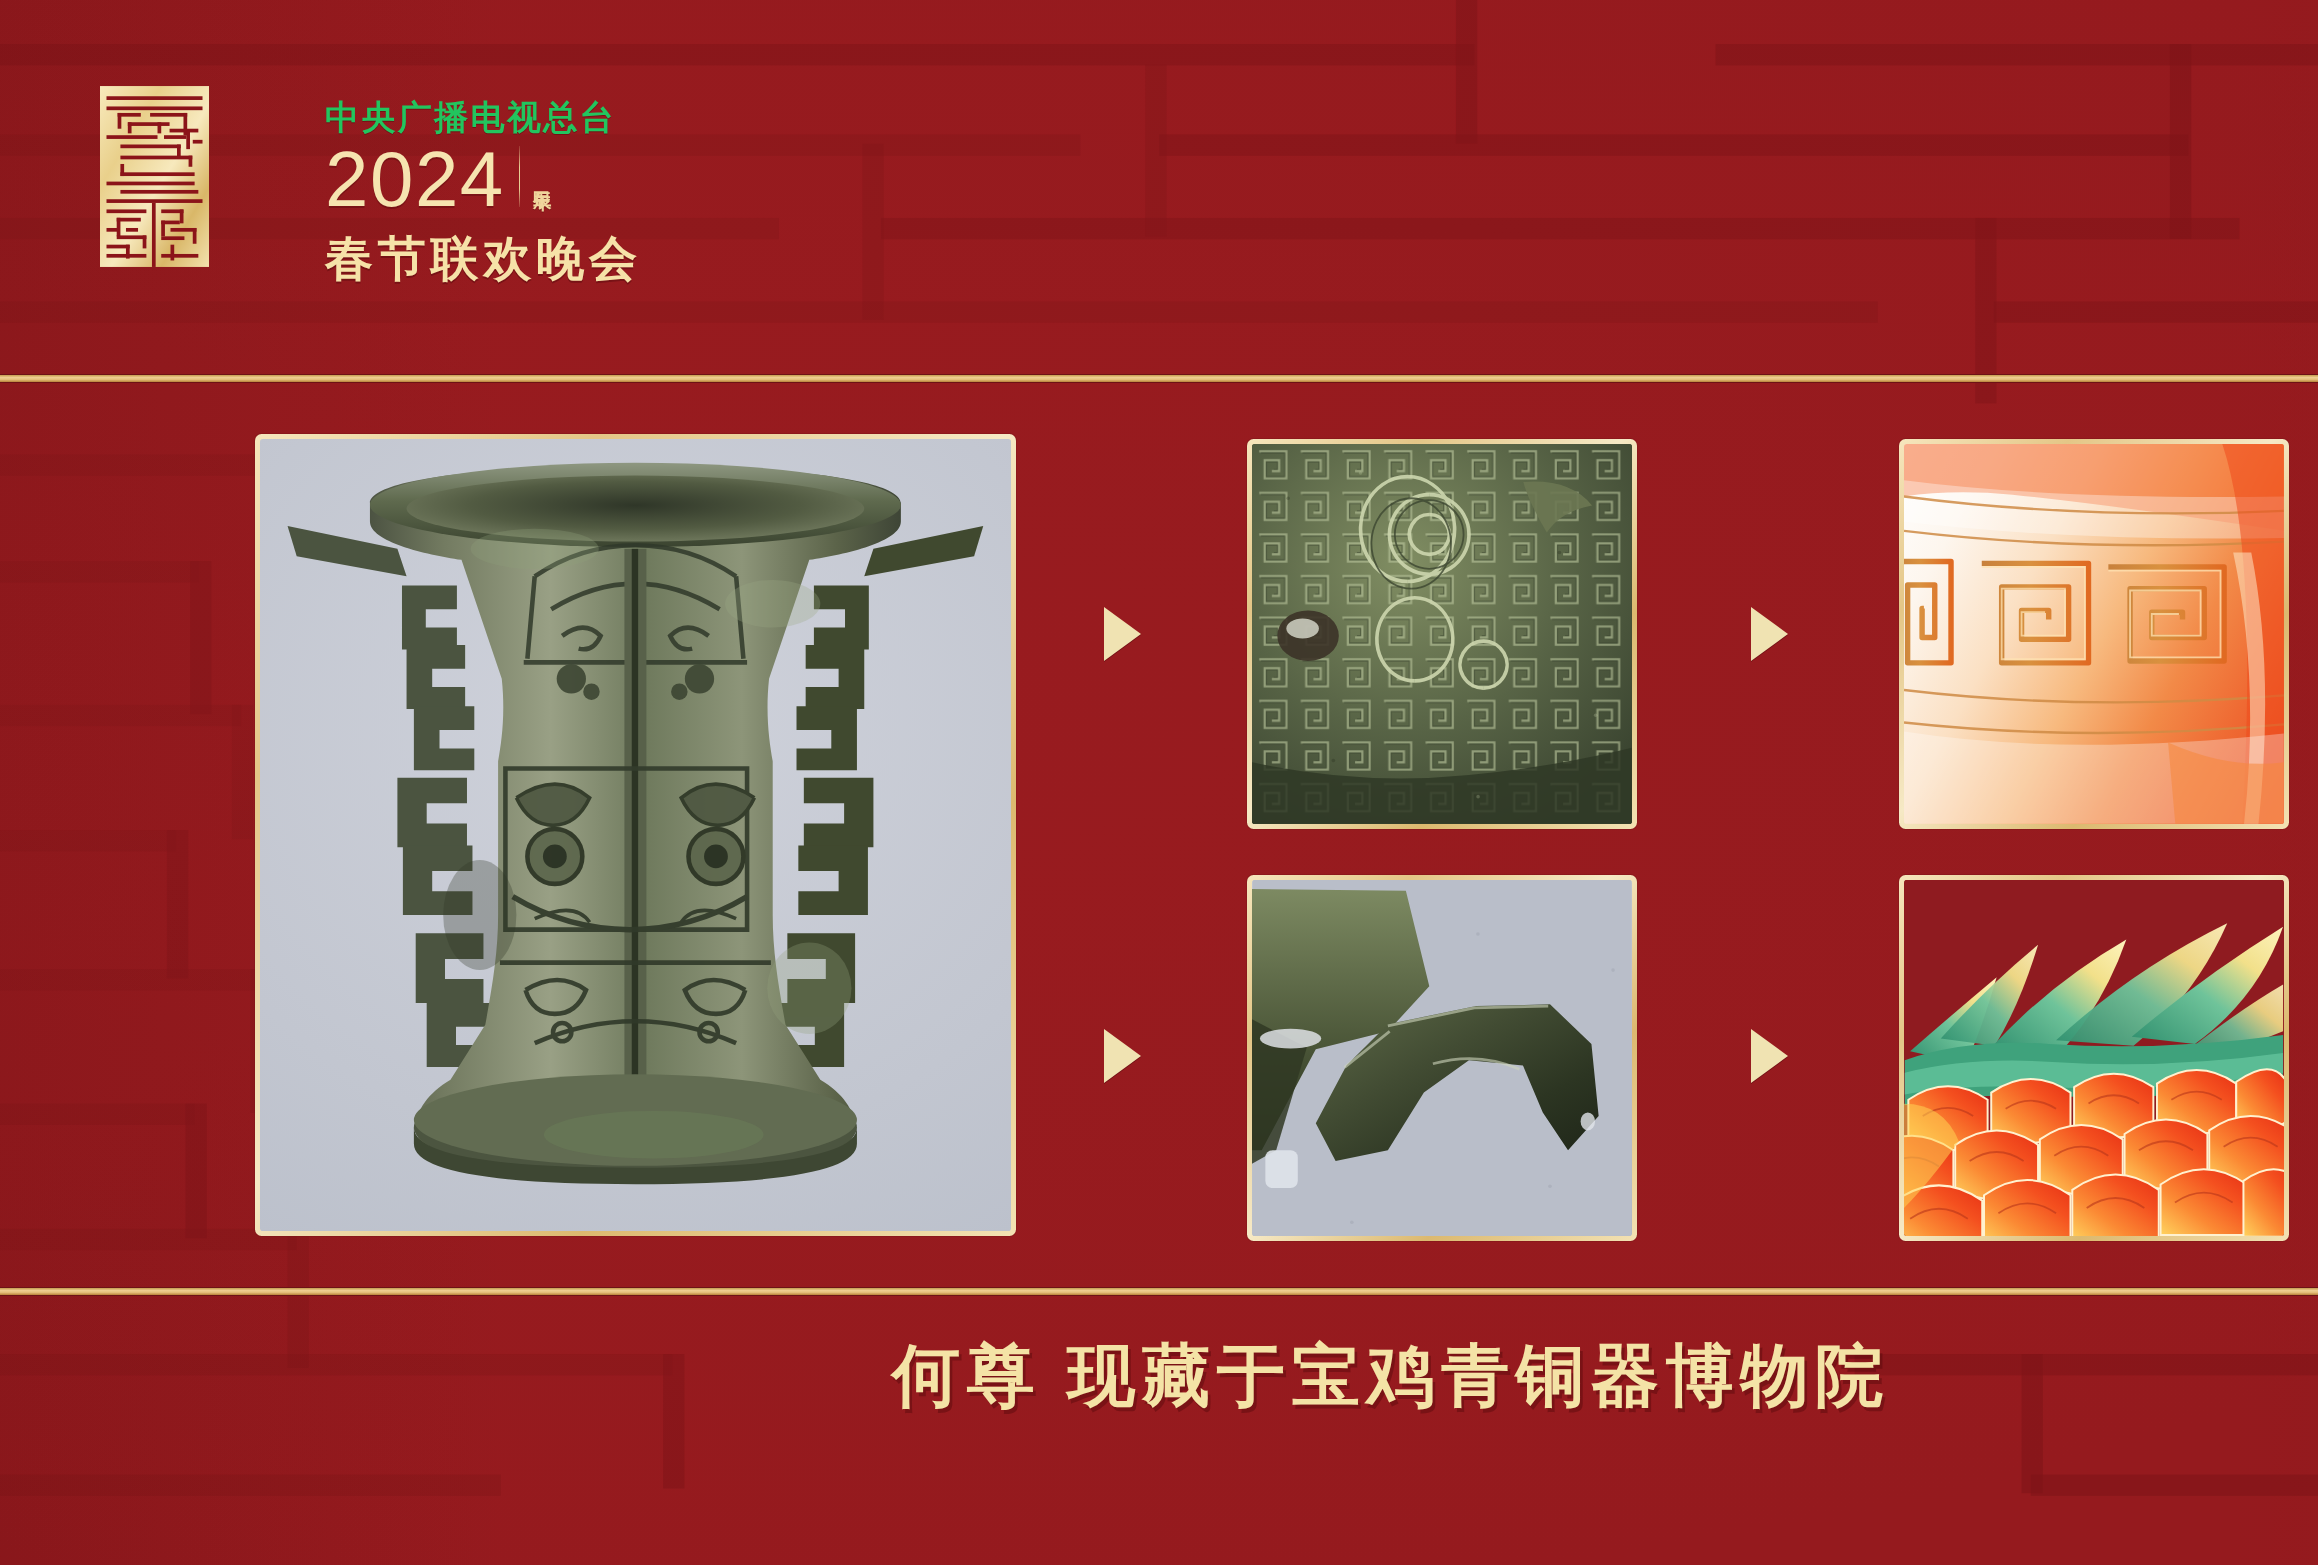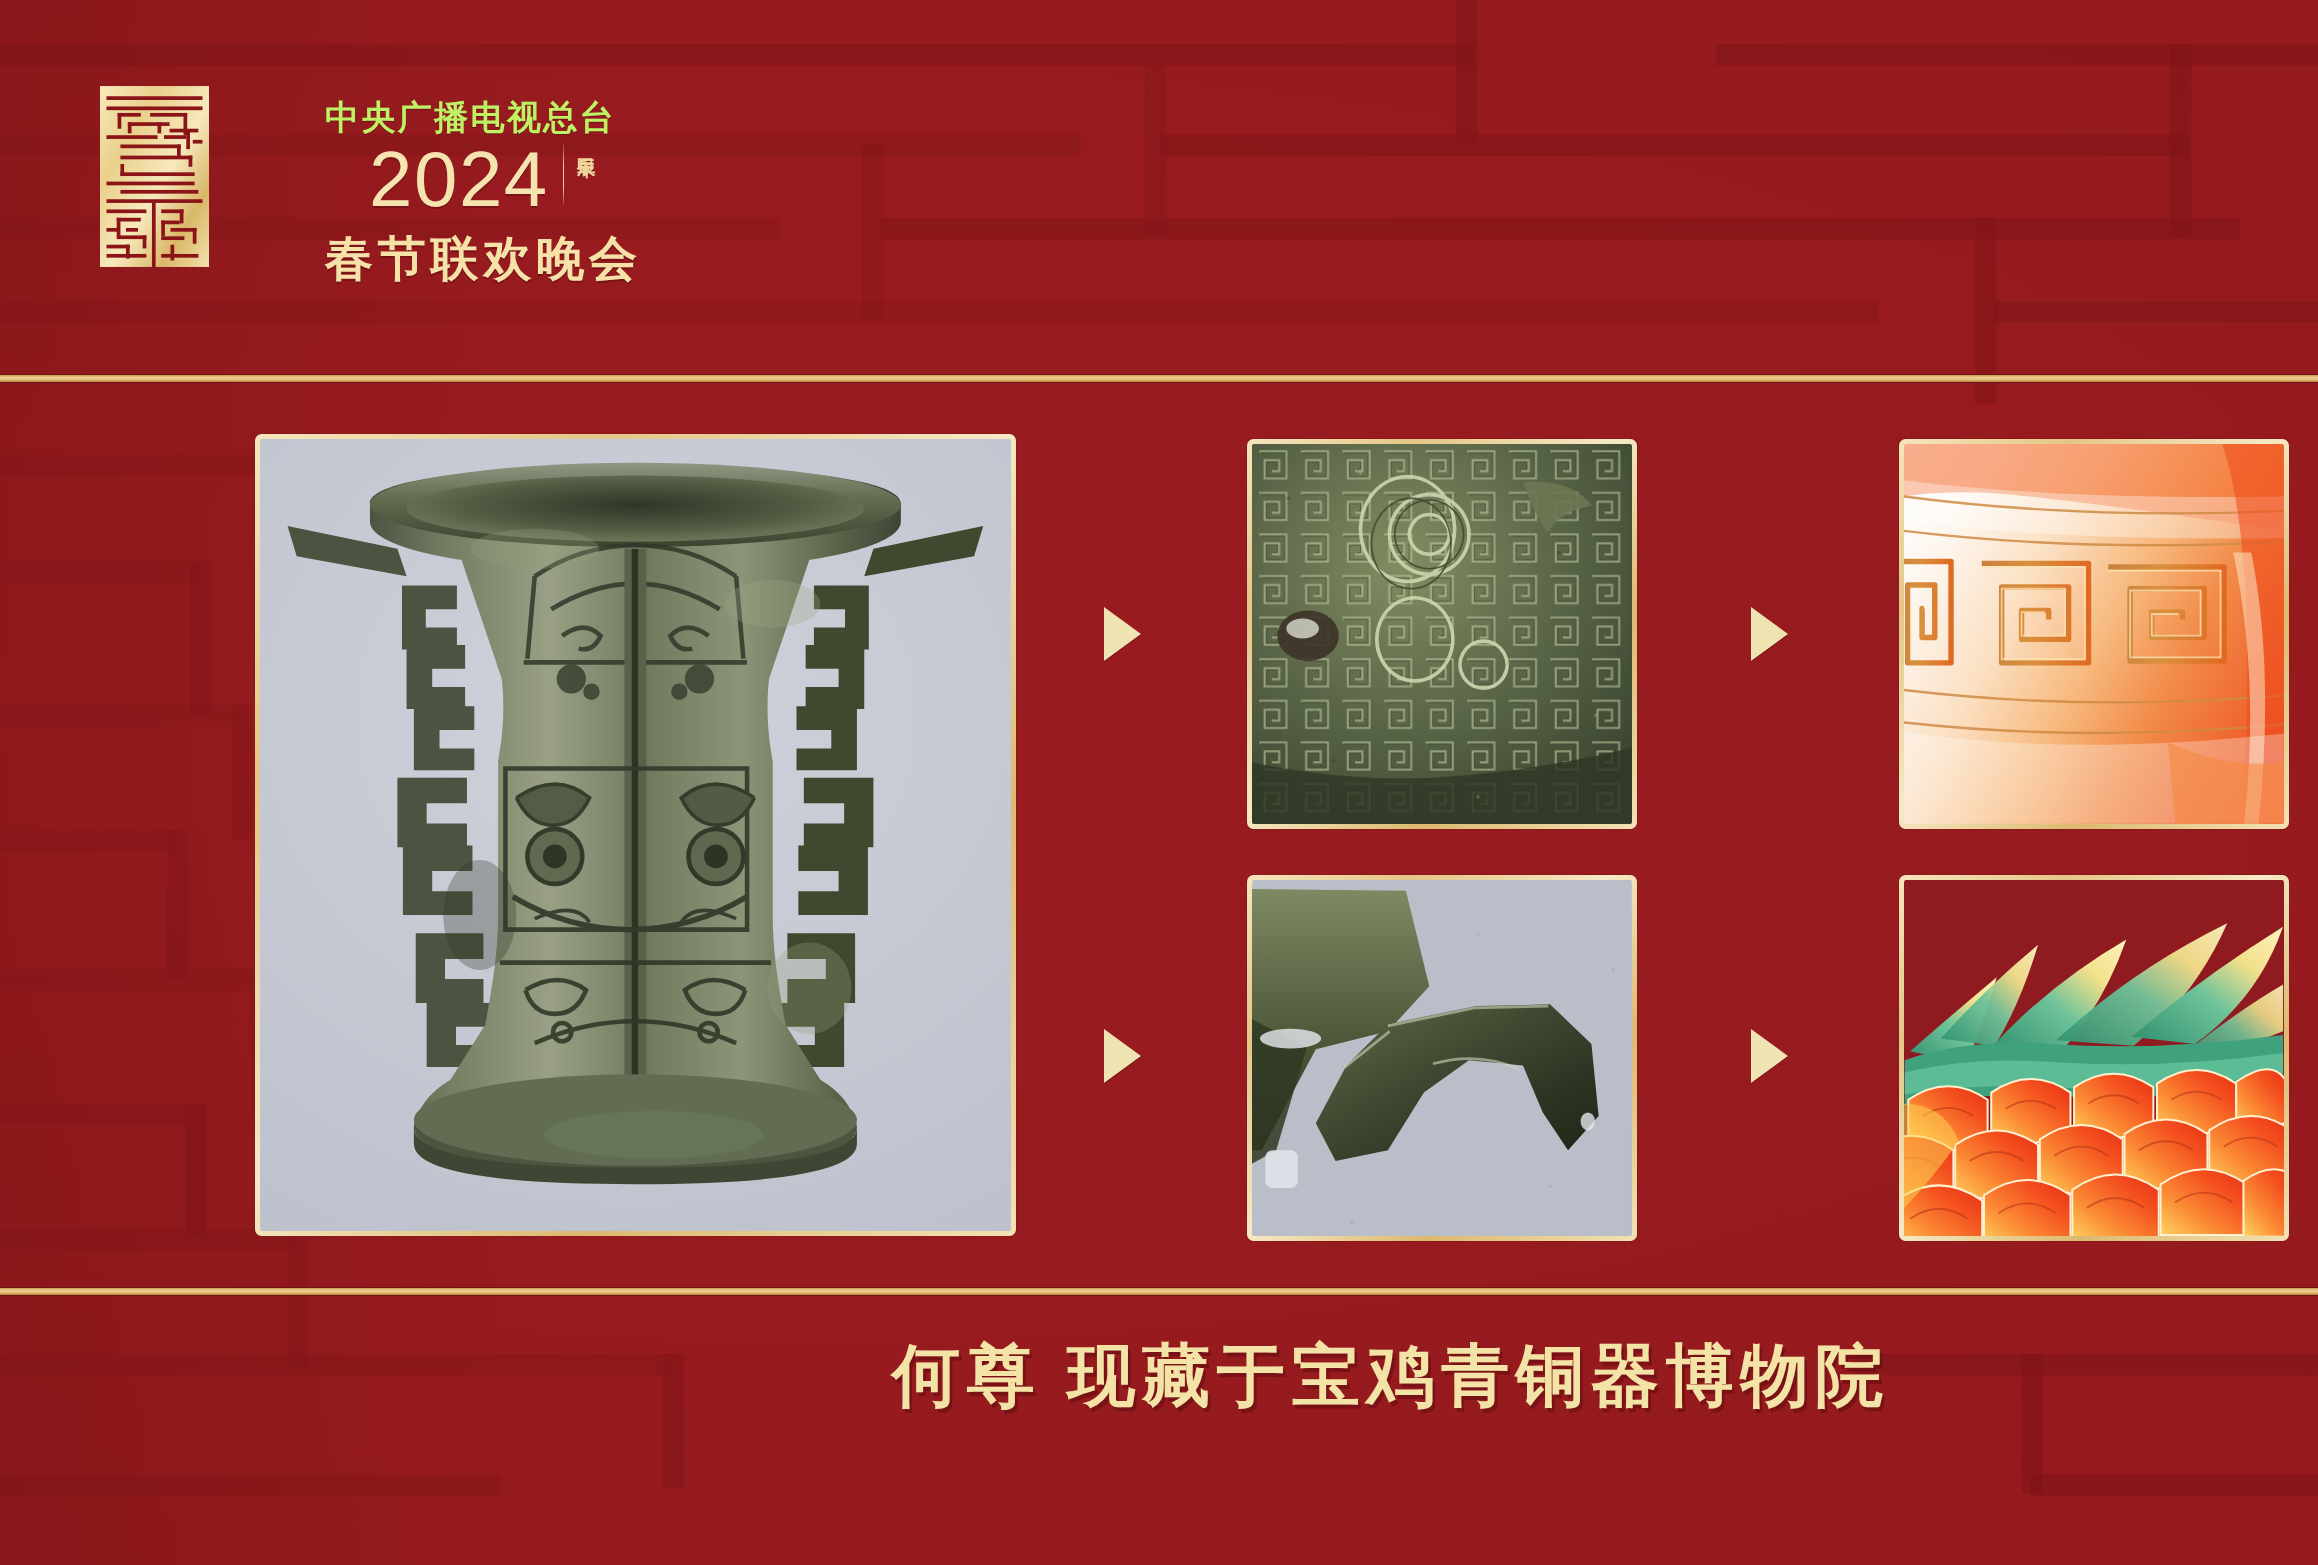--- a/index.html
+++ b/index.html
@@ -51,26 +51,26 @@
   .header{position:absolute;left:0;top:0;width:2782px;height:374px;}
 
   .seal{
     position:absolute;left:100px;top:86px;width:109px;height:181px;
   }
   .seal svg{width:100%;height:100%;display:block;}
 
   .brandblock{position:absolute;left:325px;top:100px;}
   .brand-org{
     font-size:34px;letter-spacing:.07em;font-weight:600;
-    color:#bef264;
+    color:#22c55e;
     text-shadow:0 1.4px 0 rgba(90,10,14,.55);
     line-height:1;
     white-space:nowrap;
   }
-  .yearrow{display:flex;align-items:flex-start;margin-top:10.2px;margin-left:44px;}
+  .yearrow{display:flex;align-items:center;margin-top:10.2px;}
   .brand-year{
     font-size:78px;line-height:.92;font-weight:400;
     color:#f6e4b0;letter-spacing:.02em;
     -webkit-text-stroke:0;
     text-shadow:0 1.9px 0 rgba(90,10,14,.45);
     white-space:nowrap;
   }
   .yeardiv{
     width:1.4px;height:61px;margin:0 12px 6.5px 14px;
     background:linear-gradient(to bottom,rgba(243,219,164,.15),#e8cf94 35%,#e8cf94 70%,rgba(243,219,164,.15));

